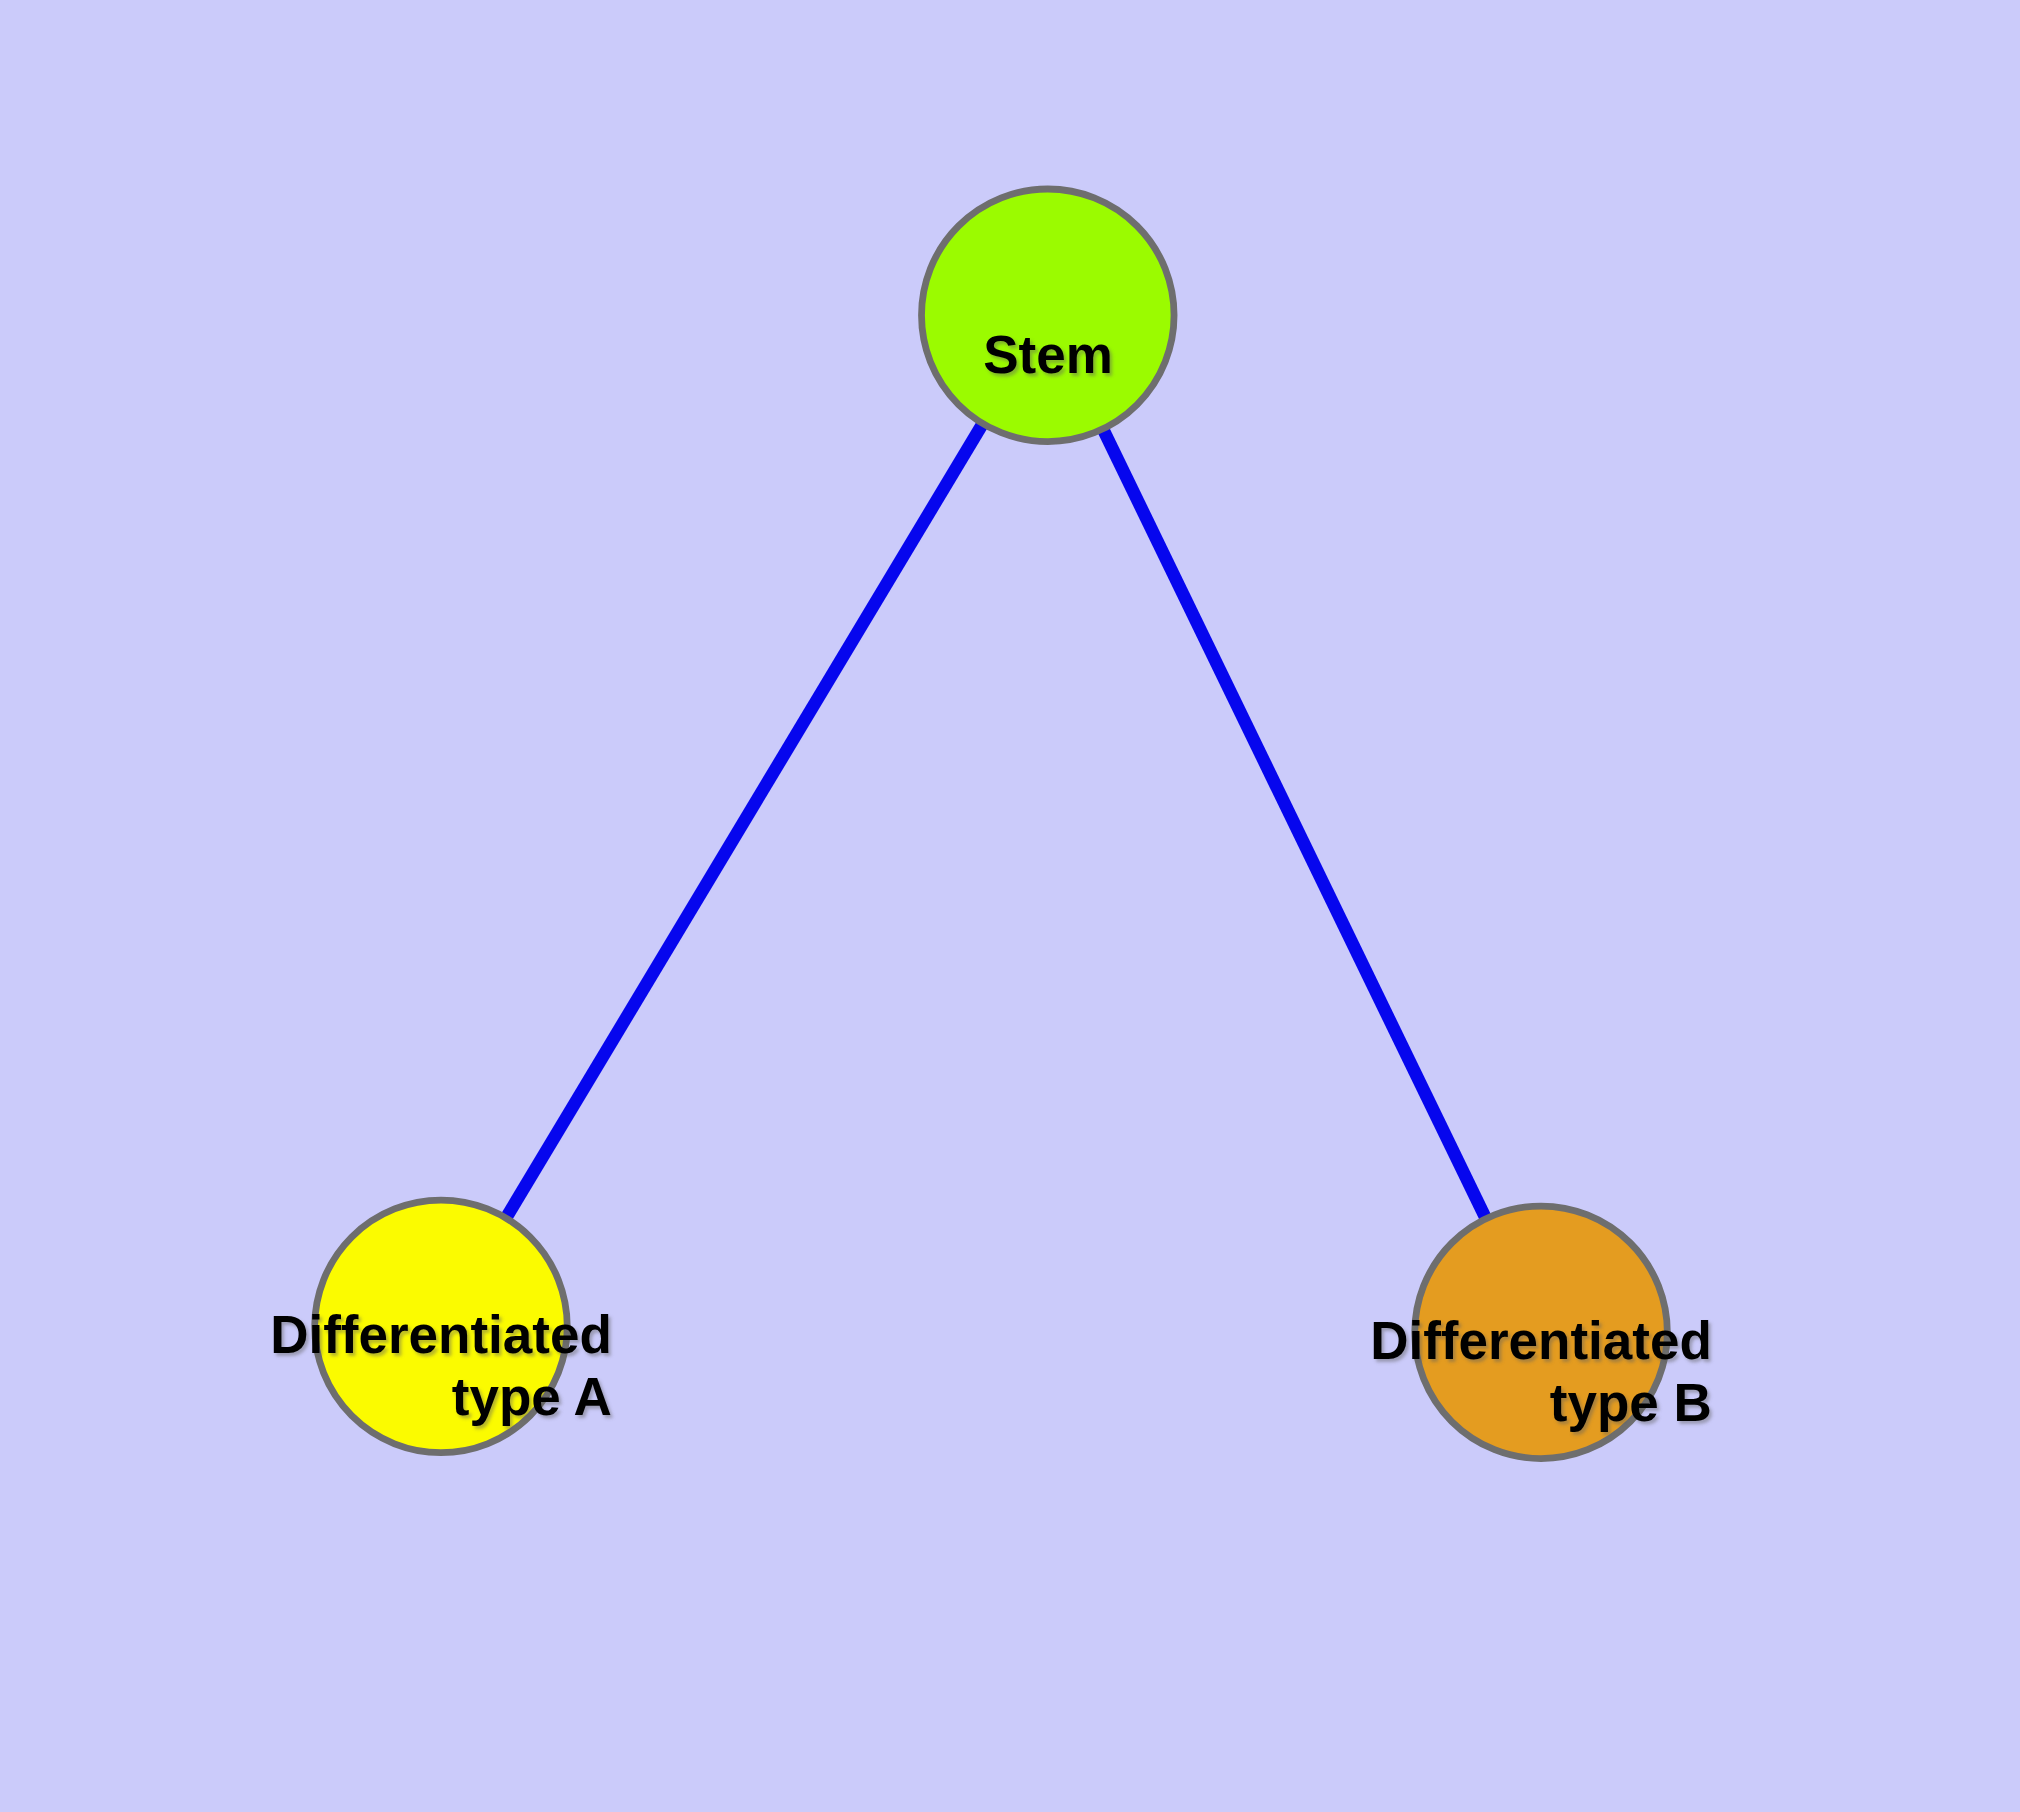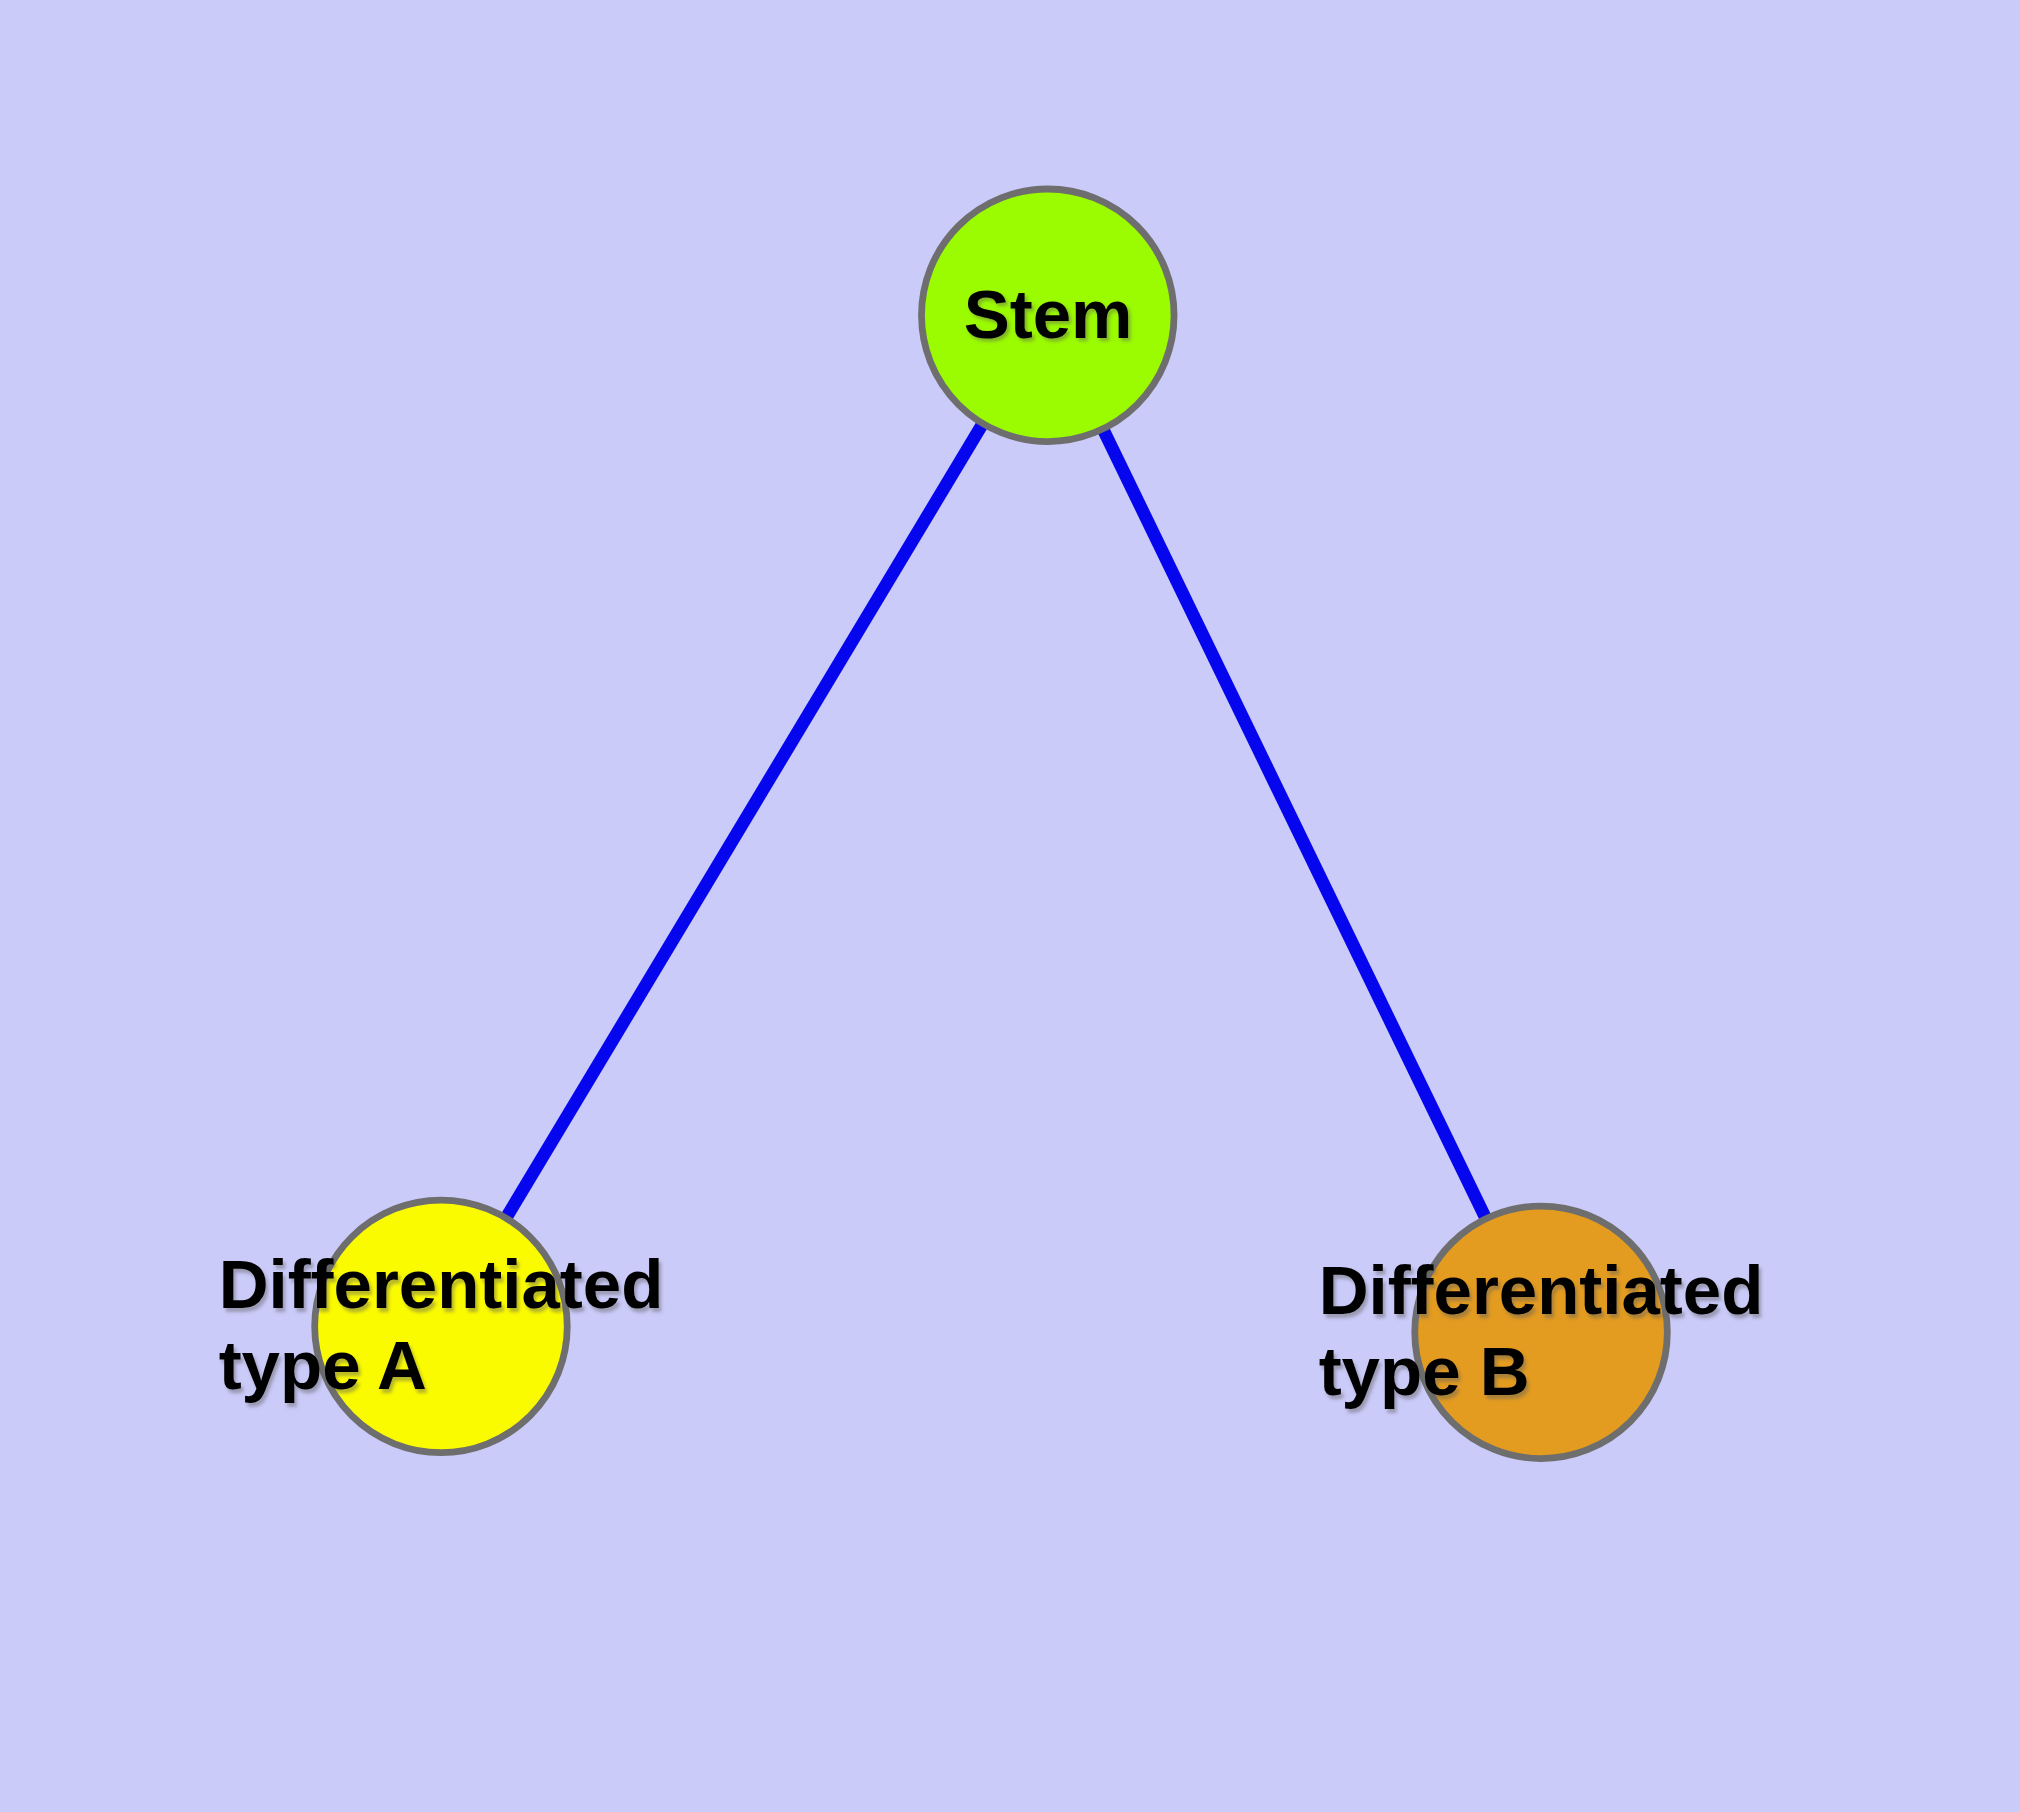--- a/index.html
+++ b/index.html
@@ -26,26 +26,27 @@
     stroke-linecap: butt;
   }
   .node {
     stroke: #6E6E6E;
     stroke-width: 8;
   }
   .node-label {
     position: absolute;
     transform: translate(-50%, -50%);
     font-weight: bold;
-    font-size: 69px;
+    font-size: 53px;
     line-height: 1.17;
     color: #000000;
-    text-align: left;
+    text-align: right;
     white-space: pre-line;
     text-shadow: 2.5px 3.4px 3.4px rgba(95, 95, 95, 0.45);
+    margin-top: 40px;
   }
 </style>
 </head>
 <body>
 
 <div class="stage">
   <svg viewBox="0 0 2384 2138" width="2021" height="1812">
     <line class="edge" x1="1236" y1="372" x2="520" y2="1565" stroke="#0606EE"></line>
     <line class="edge" x1="1236" y1="372" x2="1818" y2="1572" stroke="#0606EE"></line>
     <circle class="node" cx="1236" cy="372" r="149" fill="#9BFB00"></circle>

